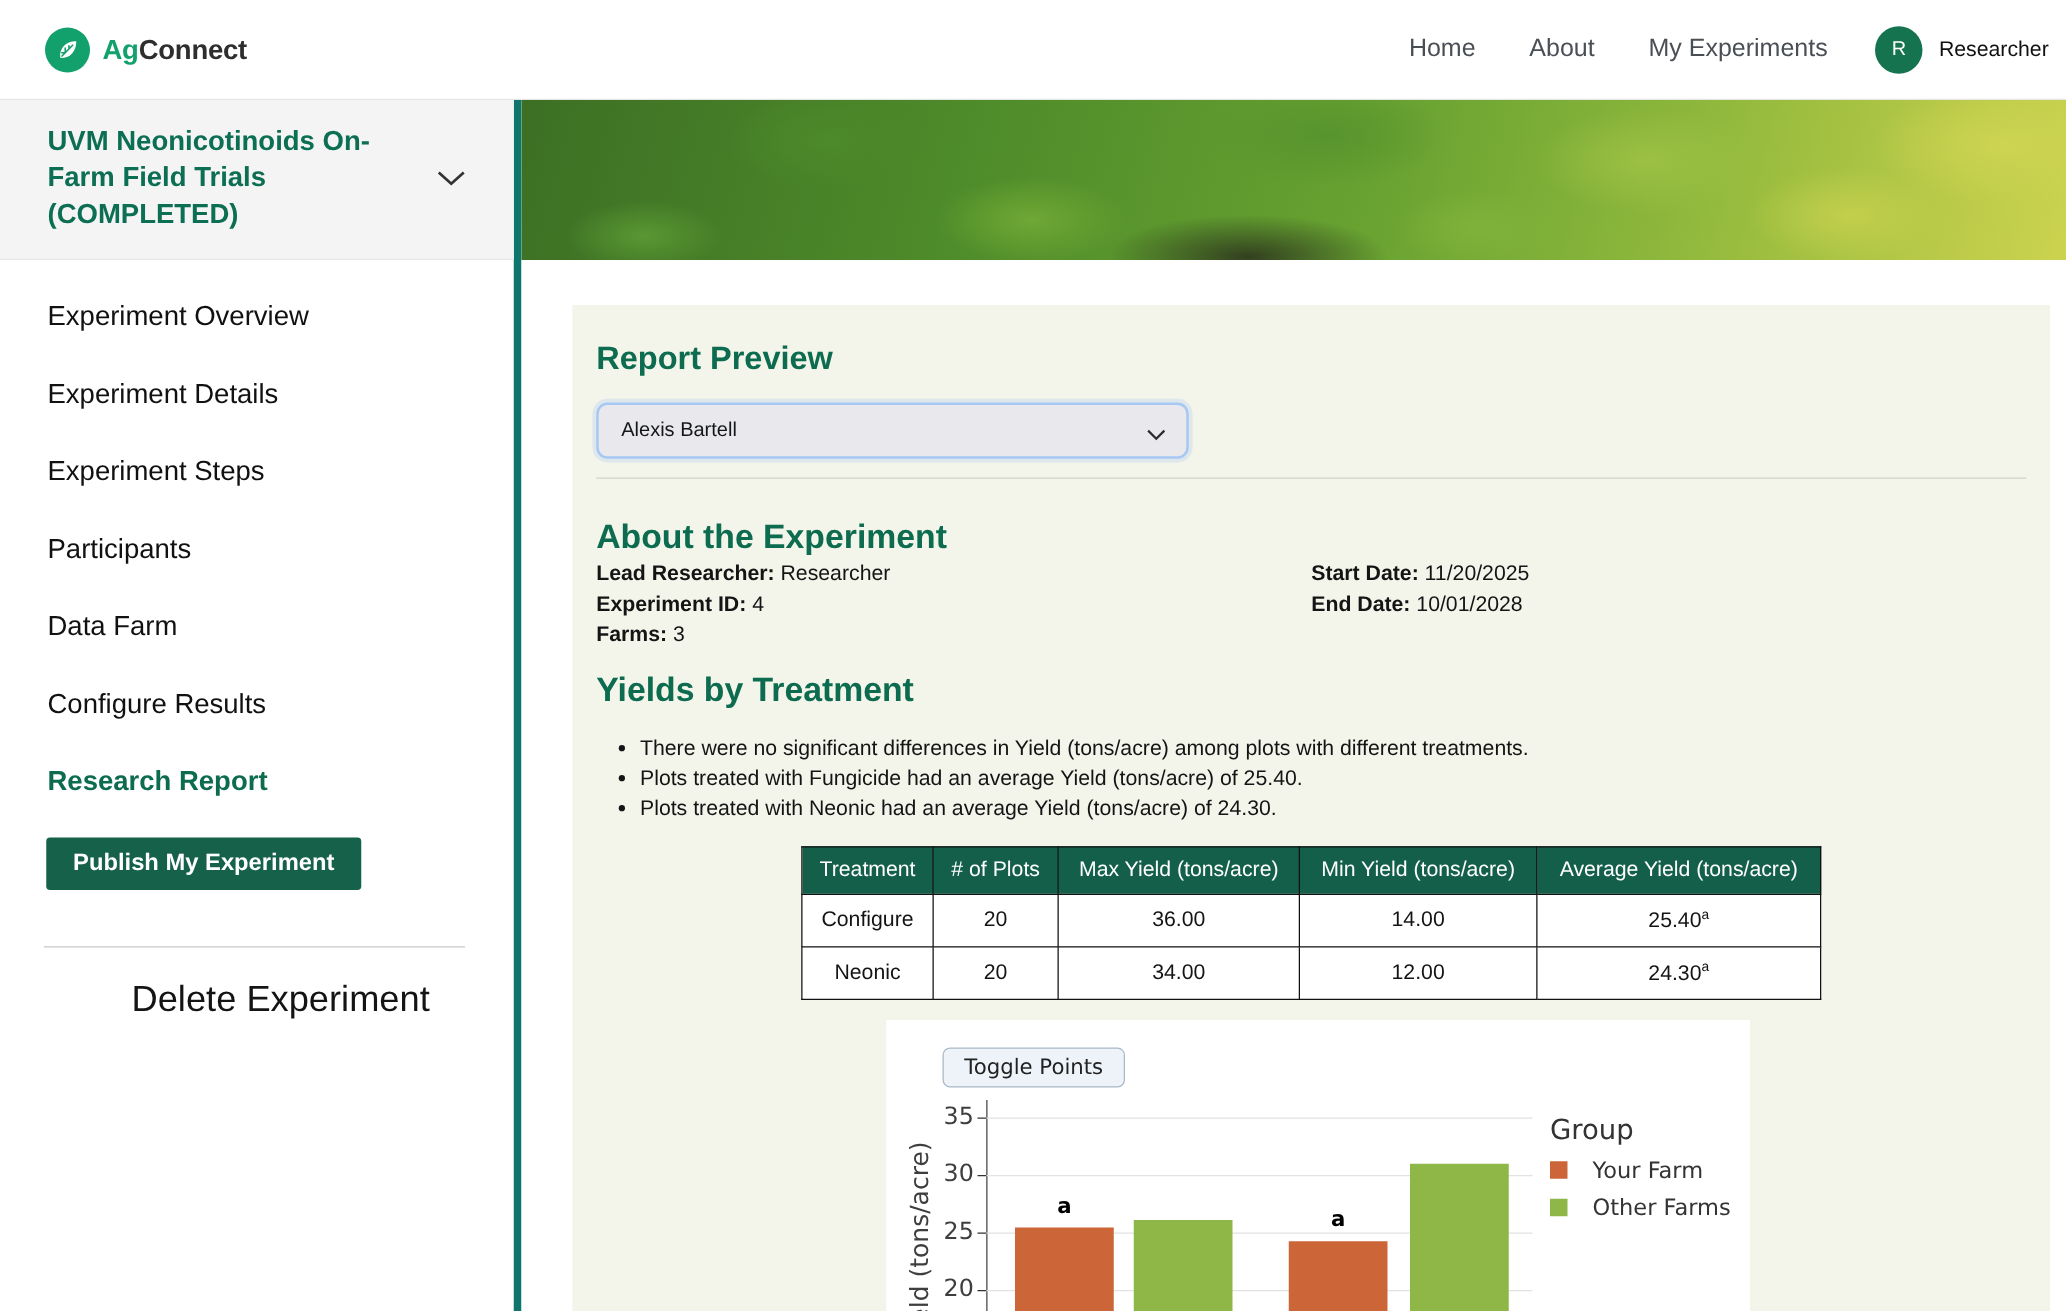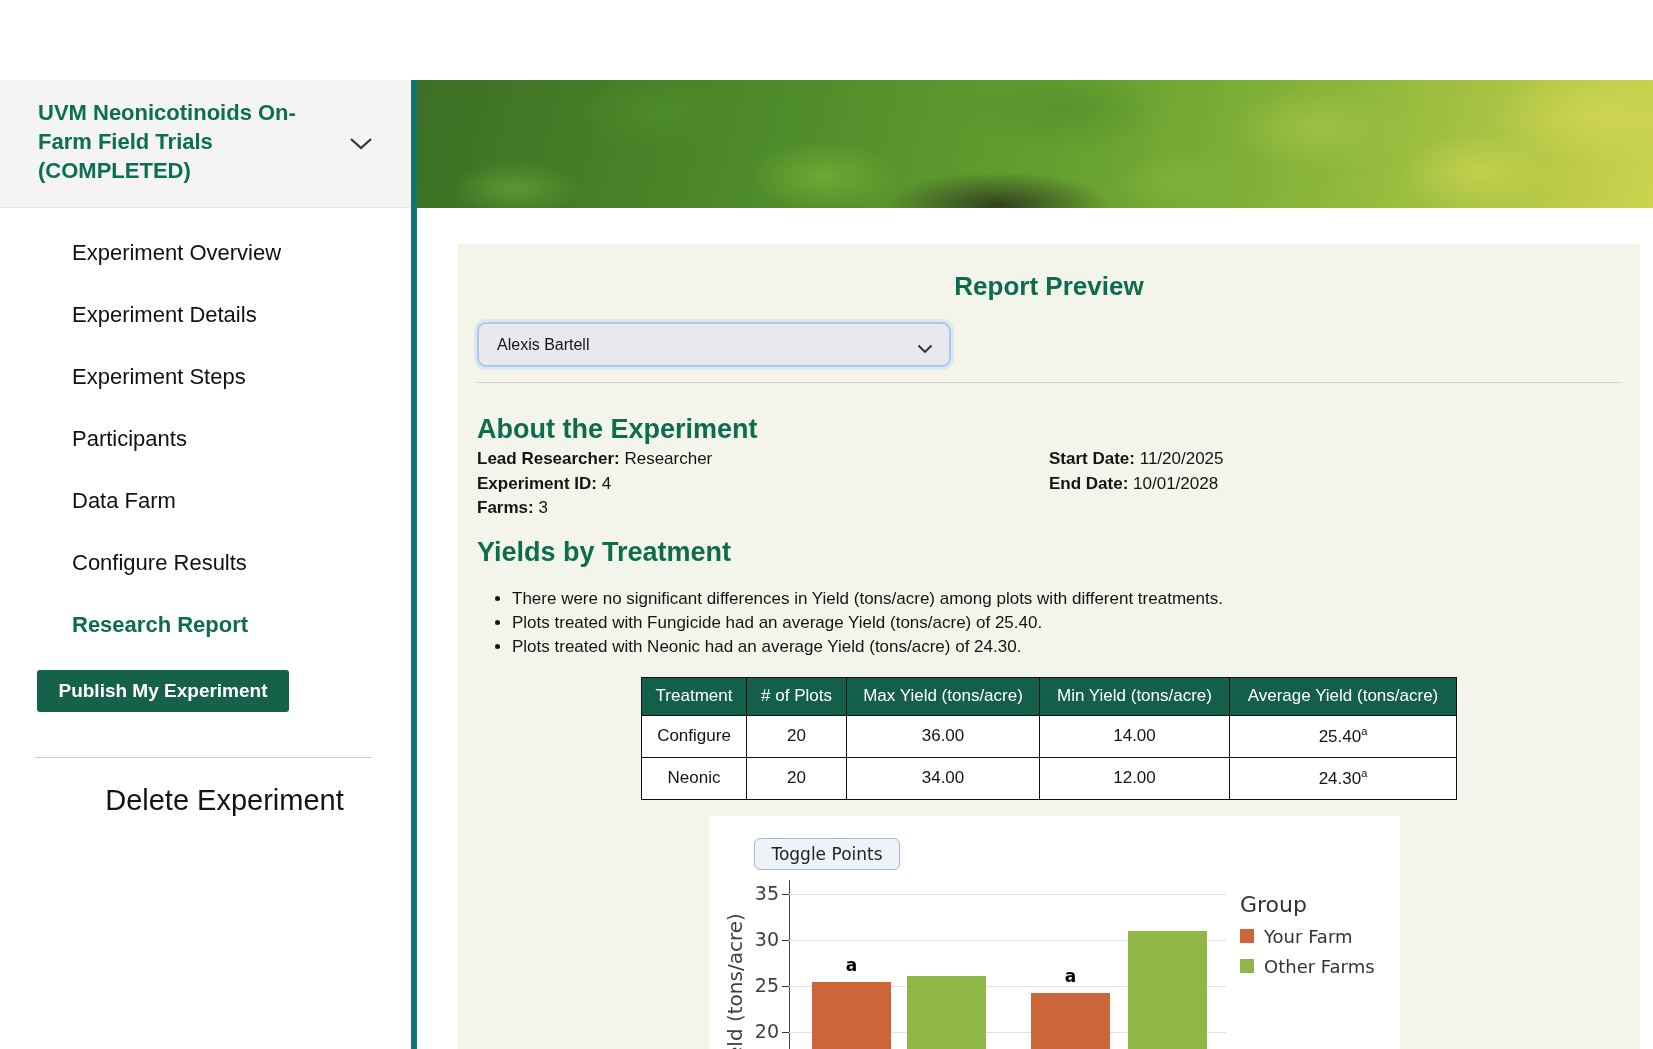--- a/index.html
+++ b/index.html
@@ -19,21 +19,21 @@
   .nav-link { font-size:20px; color:#4a4f55; cursor:pointer; white-space:nowrap; }
   .avatar { width:38px; height:38px; border-radius:50%; background:#15734f; color:#fff; font-size:16px;
             display:flex; align-items:center; justify-content:center; margin-left:38px; cursor:pointer; flex:none; }
   .user-name { font-size:17px; color:#111; margin-left:13px; white-space:nowrap; }
 
   
   .sidebar { position:absolute; left:0; top:80px; width:417px; height:969px; background:#fff; border-right:6px solid #0f766e; z-index:20; }
   .side-header { position:relative; height:128px; background:#f4f4f4; border-bottom:1px solid #e7e7e7; padding:18px 80px 0 38px; cursor:pointer; }
   .side-header .exp-title { font-size:22px; line-height:29px; font-weight:700; color:#0c6e52; width:285px; }
   .side-chevron { position:absolute; right:38px; top:56px; }
-  .side-nav { padding-top:14px;padding-left:34px; }
+  .side-nav { padding-top:14px; }
   .side-item { height:62px; display:flex; align-items:center; padding-left:38px; font-size:22px; color:#111; cursor:pointer; }
   .side-item.active { color:#0d6c4f; font-weight:700; }
   .publish-btn { display:block; margin:14px 0 0 37px; width:252px; height:42px; background:#15614a; color:#fff;
                  font-family:"Liberation Sans",sans-serif; font-size:19px; font-weight:700; border:none; border-radius:3px; cursor:pointer; }
   .side-divider { margin:45px 0 0 35px; width:337px; border-top:1px solid #c9c9c9; }
   .delete-link { margin:26px 0 0 38px; font-size:29px; color:#141414; cursor:pointer;text-align:center; }
 
   
   .hero { position:absolute; left:417px; top:80px; width:1236px; height:128px;
     background:
@@ -44,21 +44,21 @@
       radial-gradient(140px 60px at 52% 22%, #58942e 0%, rgba(88,148,46,0) 70%),
       radial-gradient(95px 45px at 62% 80%, #7fb23b 0%, rgba(127,178,59,0) 70%),
       radial-gradient(130px 60px at 73% 38%, #9cc043 0%, rgba(156,192,67,0) 70%),
       radial-gradient(115px 55px at 86% 72%, #c2cf4c 0%, rgba(194,207,76,0) 70%),
       radial-gradient(150px 70px at 96% 28%, #cdd452 0%, rgba(205,212,82,0) 70%),
       linear-gradient(105deg, #3c6f24 0%, #4f8c2a 30%, #68a231 55%, #8fb83c 75%, #b5c847 90%, #ccd34f 100%);
   }
 
   
   .panel { position:absolute; left:458px; top:244px; width:1182px; height:805px; background:#f3f4ea; padding:0 19px; overflow:hidden; }
-  .report-title { margin-top:26px; font-size:26px; line-height:32px; font-weight:700; color:#0d6c4f;text-align:center; }
+  .report-title { margin-top:26px; font-size:26px; line-height:32px; font-weight:700; color:#0d6c4f; }
   .reviewer-select { position:relative; margin-top:20px; width:474px; height:45px; background:#e9e9ed;
       border:2px solid #a6c8f2; border-radius:9px; box-shadow:0 0 0 3px rgba(160,196,244,0.25);
       display:flex; align-items:center; padding:0 18px; font-size:16px; color:#14161a; cursor:pointer; }
   .reviewer-select .sel-chevron { position:absolute; right:16px; top:16px; }
   .h-divider { margin-top:15px; border-top:1px solid #d4d4c8; }
   .section-heading { margin-top:29px; font-size:27px; line-height:34px; font-weight:700; color:#0d6c4f; }
   .section-heading.yields { margin-top:14px; }
   .about-details { margin-top:1px; display:flex;justify-content:center; }
   .about-col { width:584px; }
   .detail-row { font-size:17px; line-height:24.5px; color:#141414; }
@@ -80,29 +80,47 @@
   .gridline { position:absolute; height:1px; background:#e2e2e2; }
   .ytick-label { position:absolute; width:52px; text-align:right; font-size:19px; color:#3e3e3e; }
   .ytick-mark { position:absolute; width:7px; height:1px; background:#333; }
   .y-axis-line { position:absolute; left:80px; top:64px; width:1px; height:316px; background:#444; }
   .bar { position:absolute; }
   .bar-annotation { position:absolute; width:20px; text-align:center; font-size:17px; font-weight:600; color:#000; }
   .ylabel { position:absolute; left:-49px; top:173px; width:150px; height:24px; text-align:center;
             transform:rotate(-90deg); font-size:20px; color:#3e3e3e; white-space:nowrap; }
   .legend { position:absolute; left:531px; top:76px; width:158px; }
   .legend-title { font-size:22px; color:#333; }
-  .legend-row { display:flex; align-items:center; gap:10px; margin-top:9px; cursor:pointer; }
+  .legend-row { display:flex; align-items:center; gap:20px; margin-top:9px; cursor:pointer; }
   .legend-swatch { width:14px; height:14px; flex:none; }
   .legend-label { font-size:18px; color:#333; white-space:nowrap; }
 </style>
 </head>
 <body>
 
 <div id="app">
 
+  <header class="navbar">
+    <div class="brand">
+      <span class="brand-mark">
+        <svg width="20" height="20" viewBox="0 0 20 20">
+          <path d="M4.2 16.2 C3.2 8.5 8.8 2.8 17 3 C17.2 11.5 11.2 17.2 4.2 16.2 Z" fill="#ffffff"></path>
+          <path d="M5.2 15.2 L14.5 5.8 M8.2 12.2 L8.2 8.0 M11.2 9.2 L11.2 6.2 M8.2 12.2 L4.9 12.2" stroke="#12a06c" stroke-width="1.3" fill="none"></path>
+        </svg>
+      </span>
+      <span class="brand-name"><span class="accent">Ag</span><span class="rest">Connect</span></span>
+    </div>
+    <nav class="nav-links">
+        <span class="nav-link">Home</span>
+        <span class="nav-link">About</span>
+        <span class="nav-link">My Experiments</span>
+      </nav>
+    <div class="avatar">R</div>
+    <span class="user-name">Researcher</span>
+  </header>
 
   <aside class="sidebar">
     <div class="side-header">
       <div class="exp-title">UVM Neonicotinoids On-Farm Field Trials (COMPLETED)</div>
       <span class="side-chevron">
         <svg width="24" height="13" viewBox="0 0 24 13">
             <polyline points="2,2 12,11 22,2" fill="none" stroke="#333" stroke-width="2.2"></polyline>
           </svg>
       </span>
     </div>

